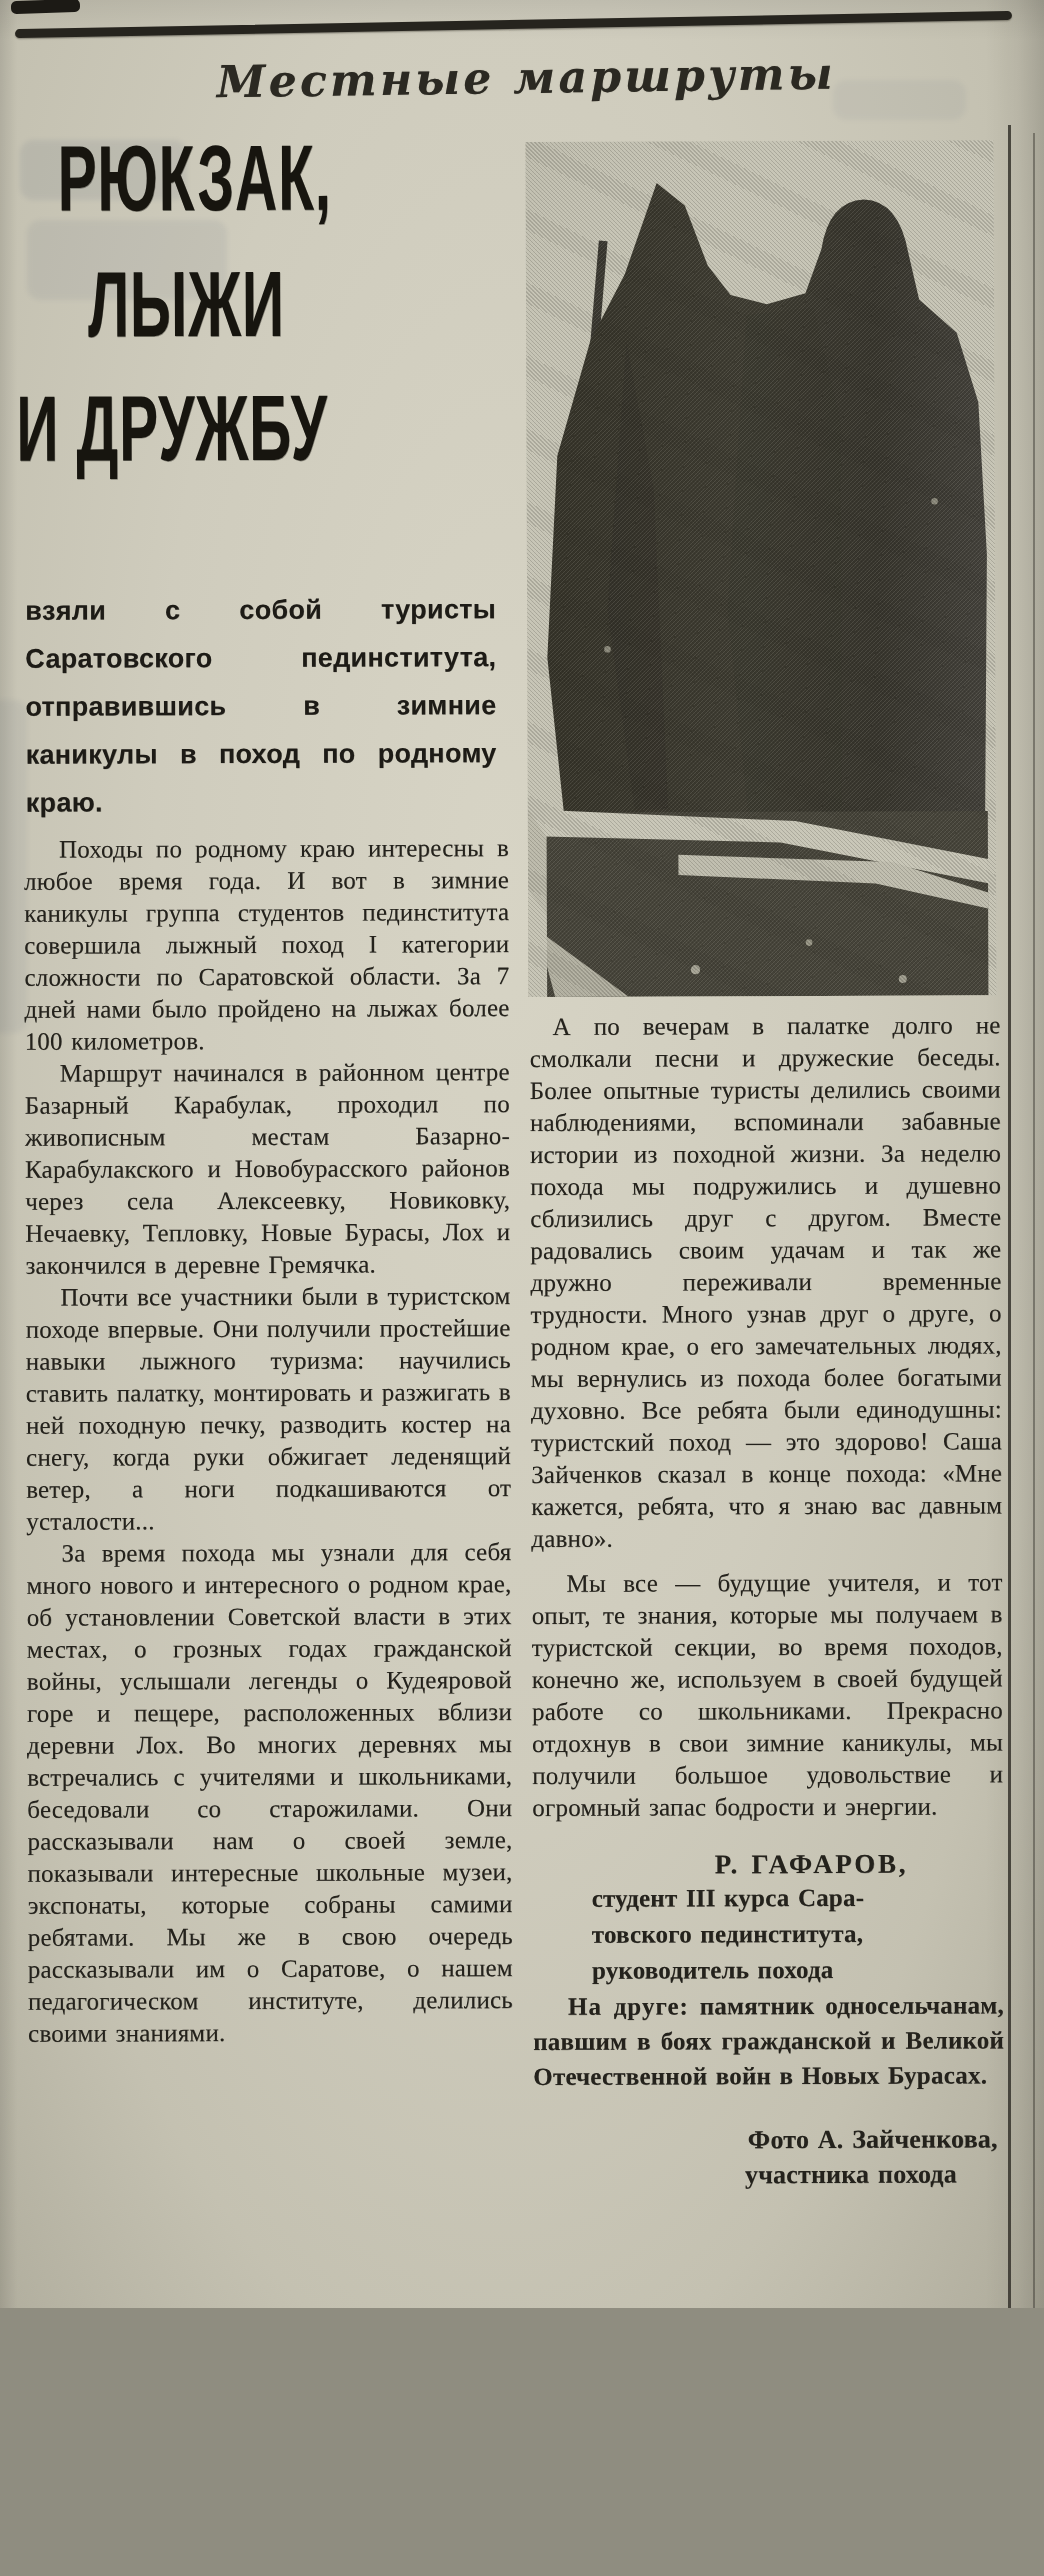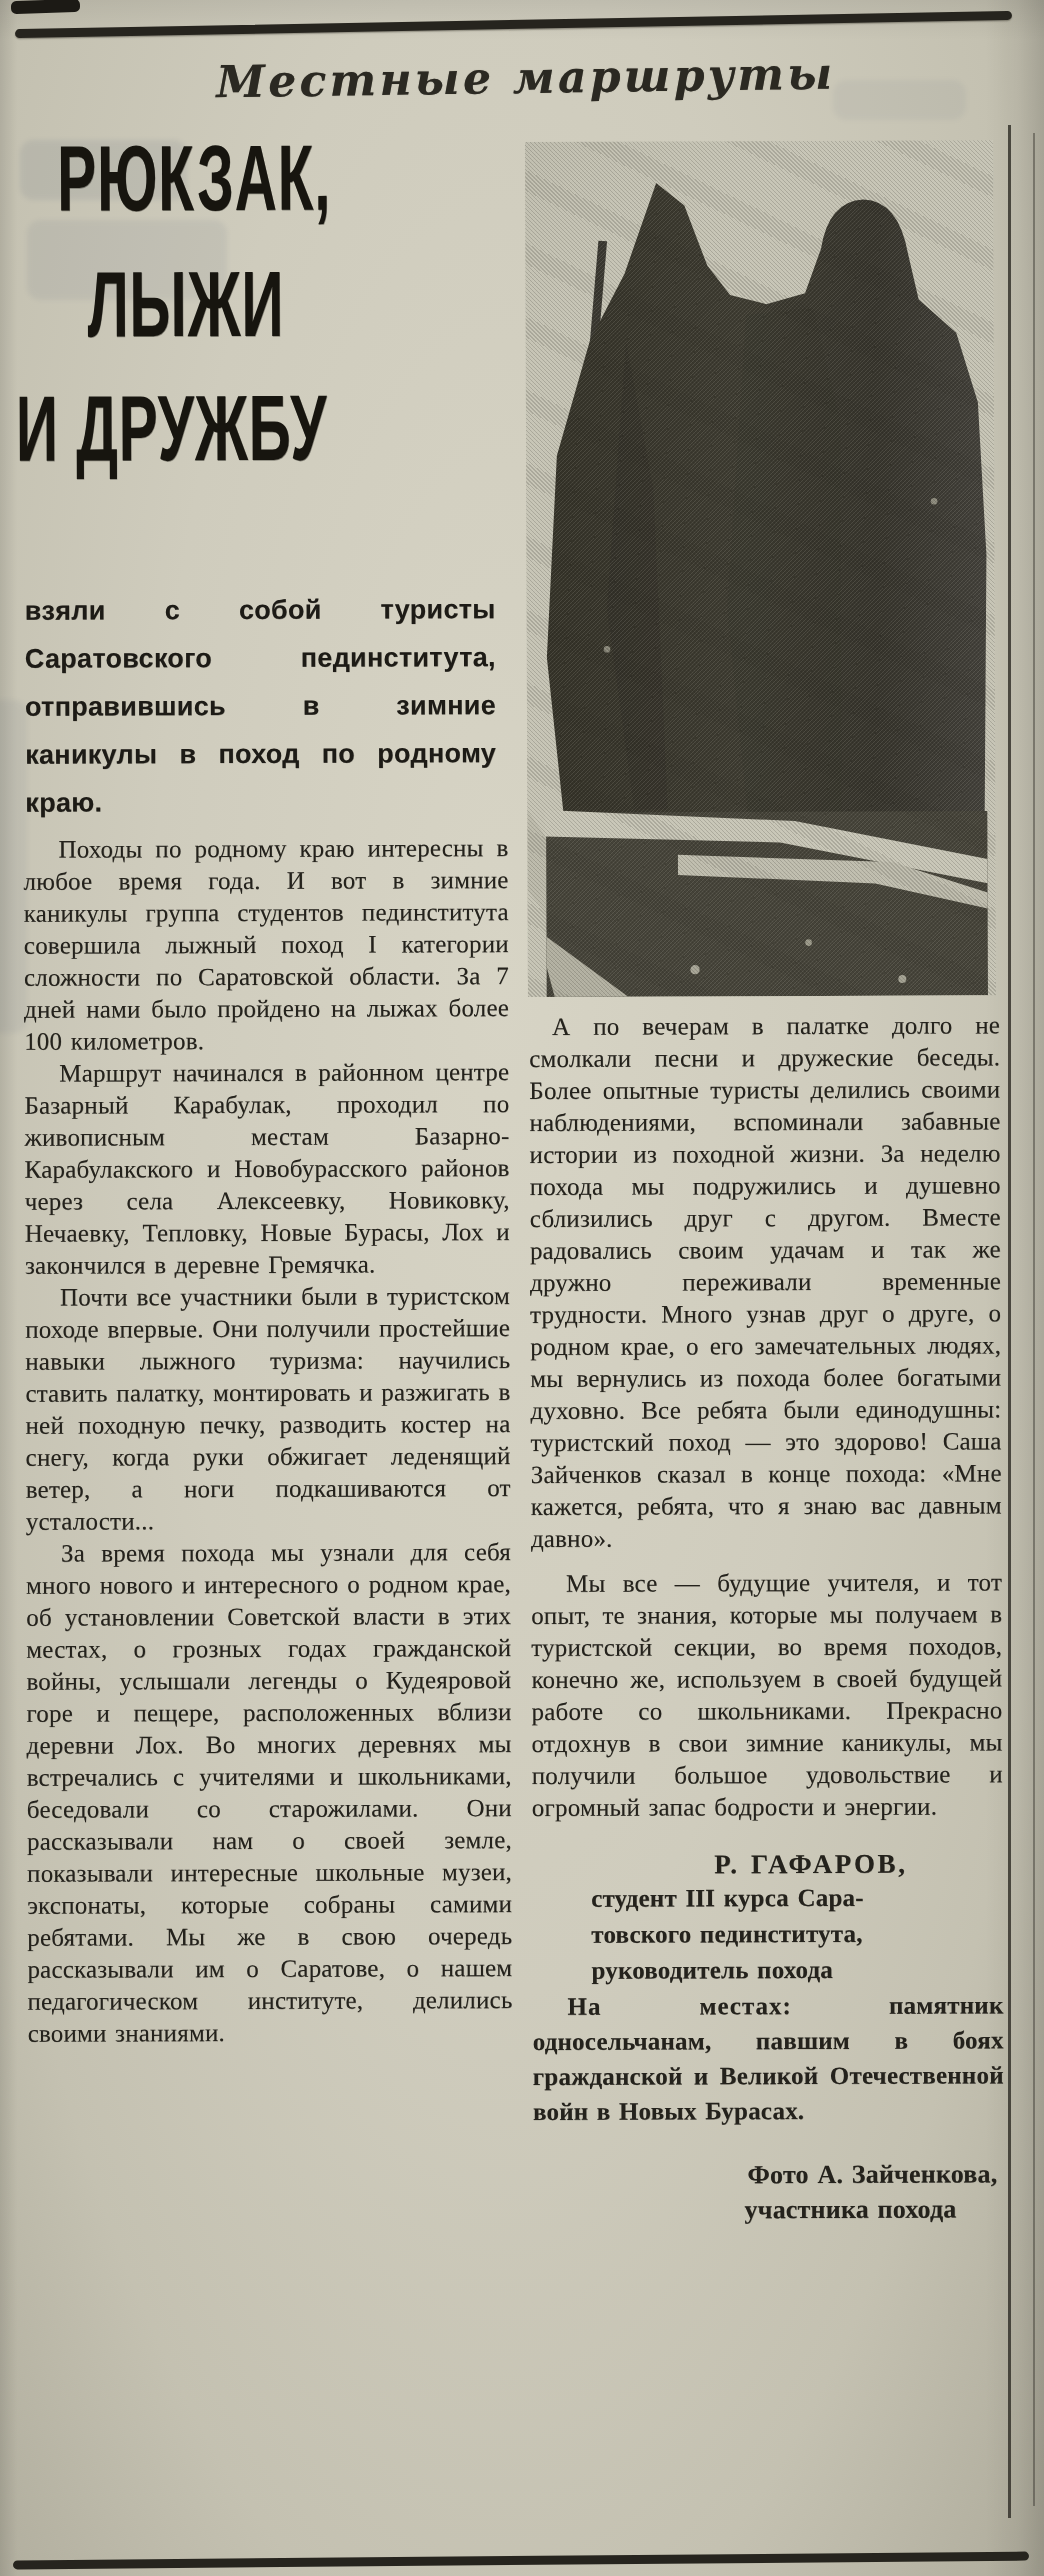--- a/index.html
+++ b/index.html
@@ -1,17 +1,17 @@
 <!DOCTYPE html>
 <html lang="ru" style="font-size:10.7px"><head>
 <meta charset="utf-8">
 <style>
   html,body{margin:0;padding:0;background:#8f8d80;}
   .page{
-    position:relative; width:1045px; height:2576px; overflow:hidden;
+    position:relative; width:1045px; height:2308px; overflow:hidden;
     background:
       linear-gradient(to right, rgba(0,0,0,0.10) 0px, rgba(0,0,0,0) 17.3px),
       linear-gradient(to left, rgba(0,0,0,0.14) 0px, rgba(0,0,0,0.05) 27px, rgba(0,0,0,0) 60px),
       linear-gradient(to bottom, rgba(0,0,0,0.08) 0px, rgba(0,0,0,0) 40px),
       radial-gradient(ellipse at 48% 38%, #d7d4c5 0%, #cfccbd 45%, #c4c1b1 75%, #aeab9b 100%);
     font-family:"Liberation Serif", serif;
     color:#24221c;
   }
   .tilt{position:absolute; inset:0; transform:rotate(-0.2deg);}
   
@@ -161,21 +161,21 @@
 
     <div class="col col-right">
       <p class="p-first">А по вечерам в палатке долго не смолкали песни и дружеские беседы. Более опытные туристы делились своими наблюдениями, вспоминали забавные истории из походной жизни. За неделю похода мы подружились и душевно сблизились друг с другом. Вместе радовались своим удачам и так же дружно переживали временные трудности. Много узнав друг о друге, о родном крае, о его замечательных людях, мы вернулись из похода более богатыми духовно. Все ребята были единодушны: туристский поход — это здорово! Саша Зайченков сказал в конце похода: «Мне кажется, ребята, что я знаю вас давным давно».</p>
       <p class="p2">Мы все — будущие учителя, и тот опыт, те знания, которые мы получаем в туристской секции, во время походов, конечно же, используем в своей будущей работе со школьниками. Прекрасно отдохнув в свои зимние каникулы, мы получили большое удовольствие и огромный запас бодрости и энергии.</p>
 
       <div class="sig-name">Р. ГАФАРОВ,</div>
       <div class="sig-role">студент III курса Сара-</div>
       <div class="sig-role">товского пединститута,</div>
       <div class="sig-role">руководитель похода</div>
 
-      <p class="caption"><span class="cap-label">На местах:</span><span> памятник односельчанам, павшим в боях гражданской и Великой Отечественной войн в Новых Бурасах.</span></p>
+      <p class="caption"><span class="cap-label">На друге:</span><span> памятник односельчанам, павшим в боях гражданской и Великой Отечественной войн в Новых Бурасах.</span></p>
 
       <div class="credit">
         <div>Фото А. Зайченкова,</div>
         <div class="credit-l2">участника похода</div>
       </div>
     </div>
 
   </div>
 
   <div class="rule rule-bottom"></div>

